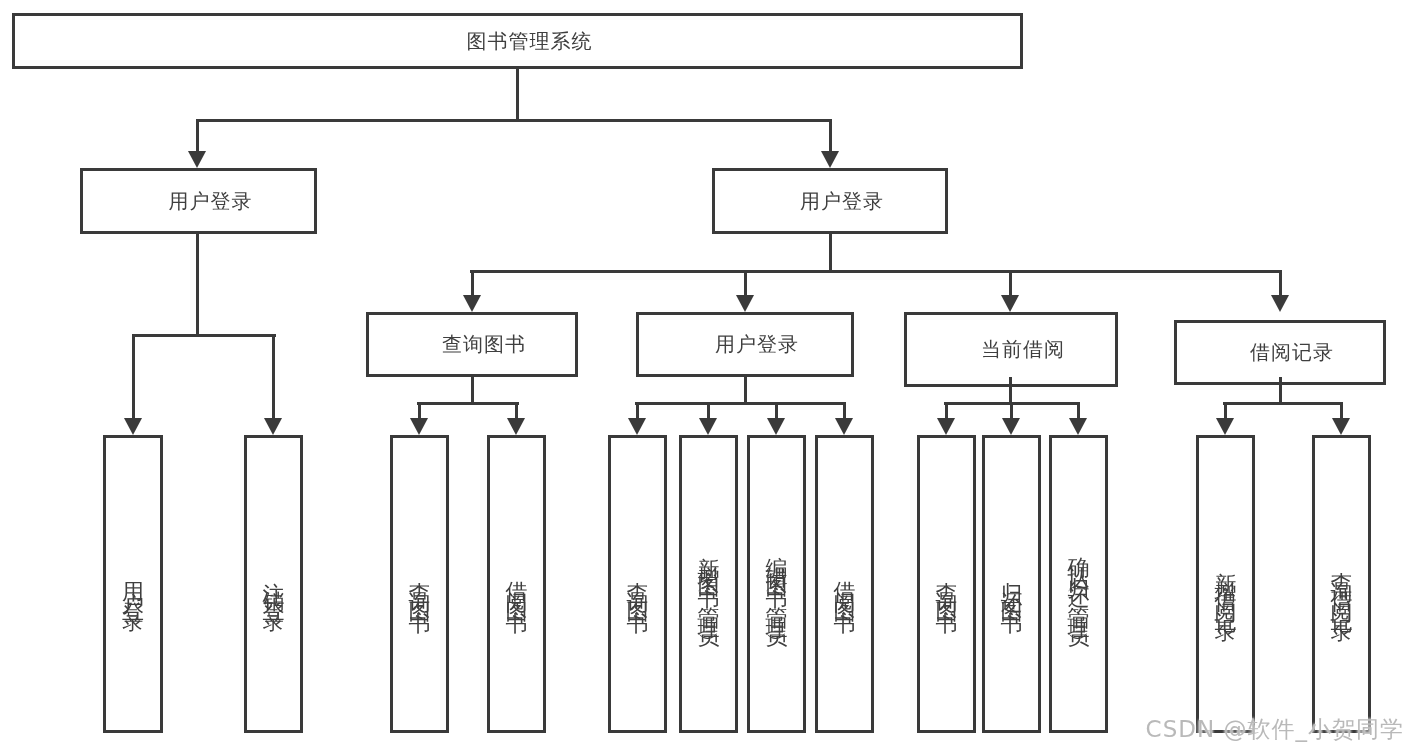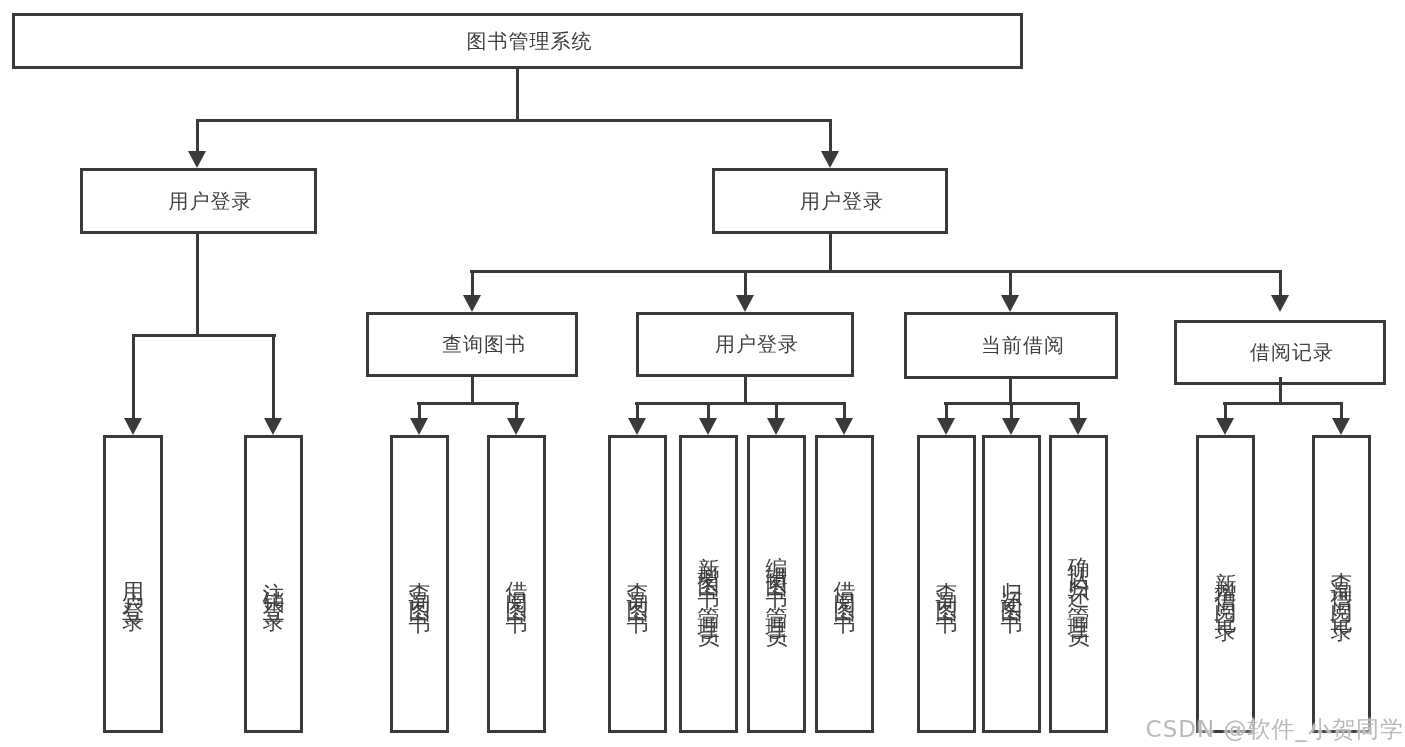--- a/index.html
+++ b/index.html
@@ -52,21 +52,21 @@
   </div>
 
   <div class="box" style="left:366px;top:312px;width:212px;height:65px;">
     <span>查询图书</span>
   </div>
 
   <div class="box" style="left:636px;top:312px;width:218px;height:65px;">
     <span>用户登录</span>
   </div>
 
-  <div class="box" style="left:904px;top:312px;width:214px;height:67px;">
+  <div class="box" style="left:904px;top:312px;width:214px;height:75px;">
     <span>当前借阅</span>
   </div>
 
   <div class="box" style="left:1174px;top:320px;width:212px;height:65px;">
     <span>借阅记录</span>
   </div>
 
   <div class="leaf" style="left:103px;top:435px;width:60px;height:298px;">
     <span class="vtext">用户登录</span>
   </div>

